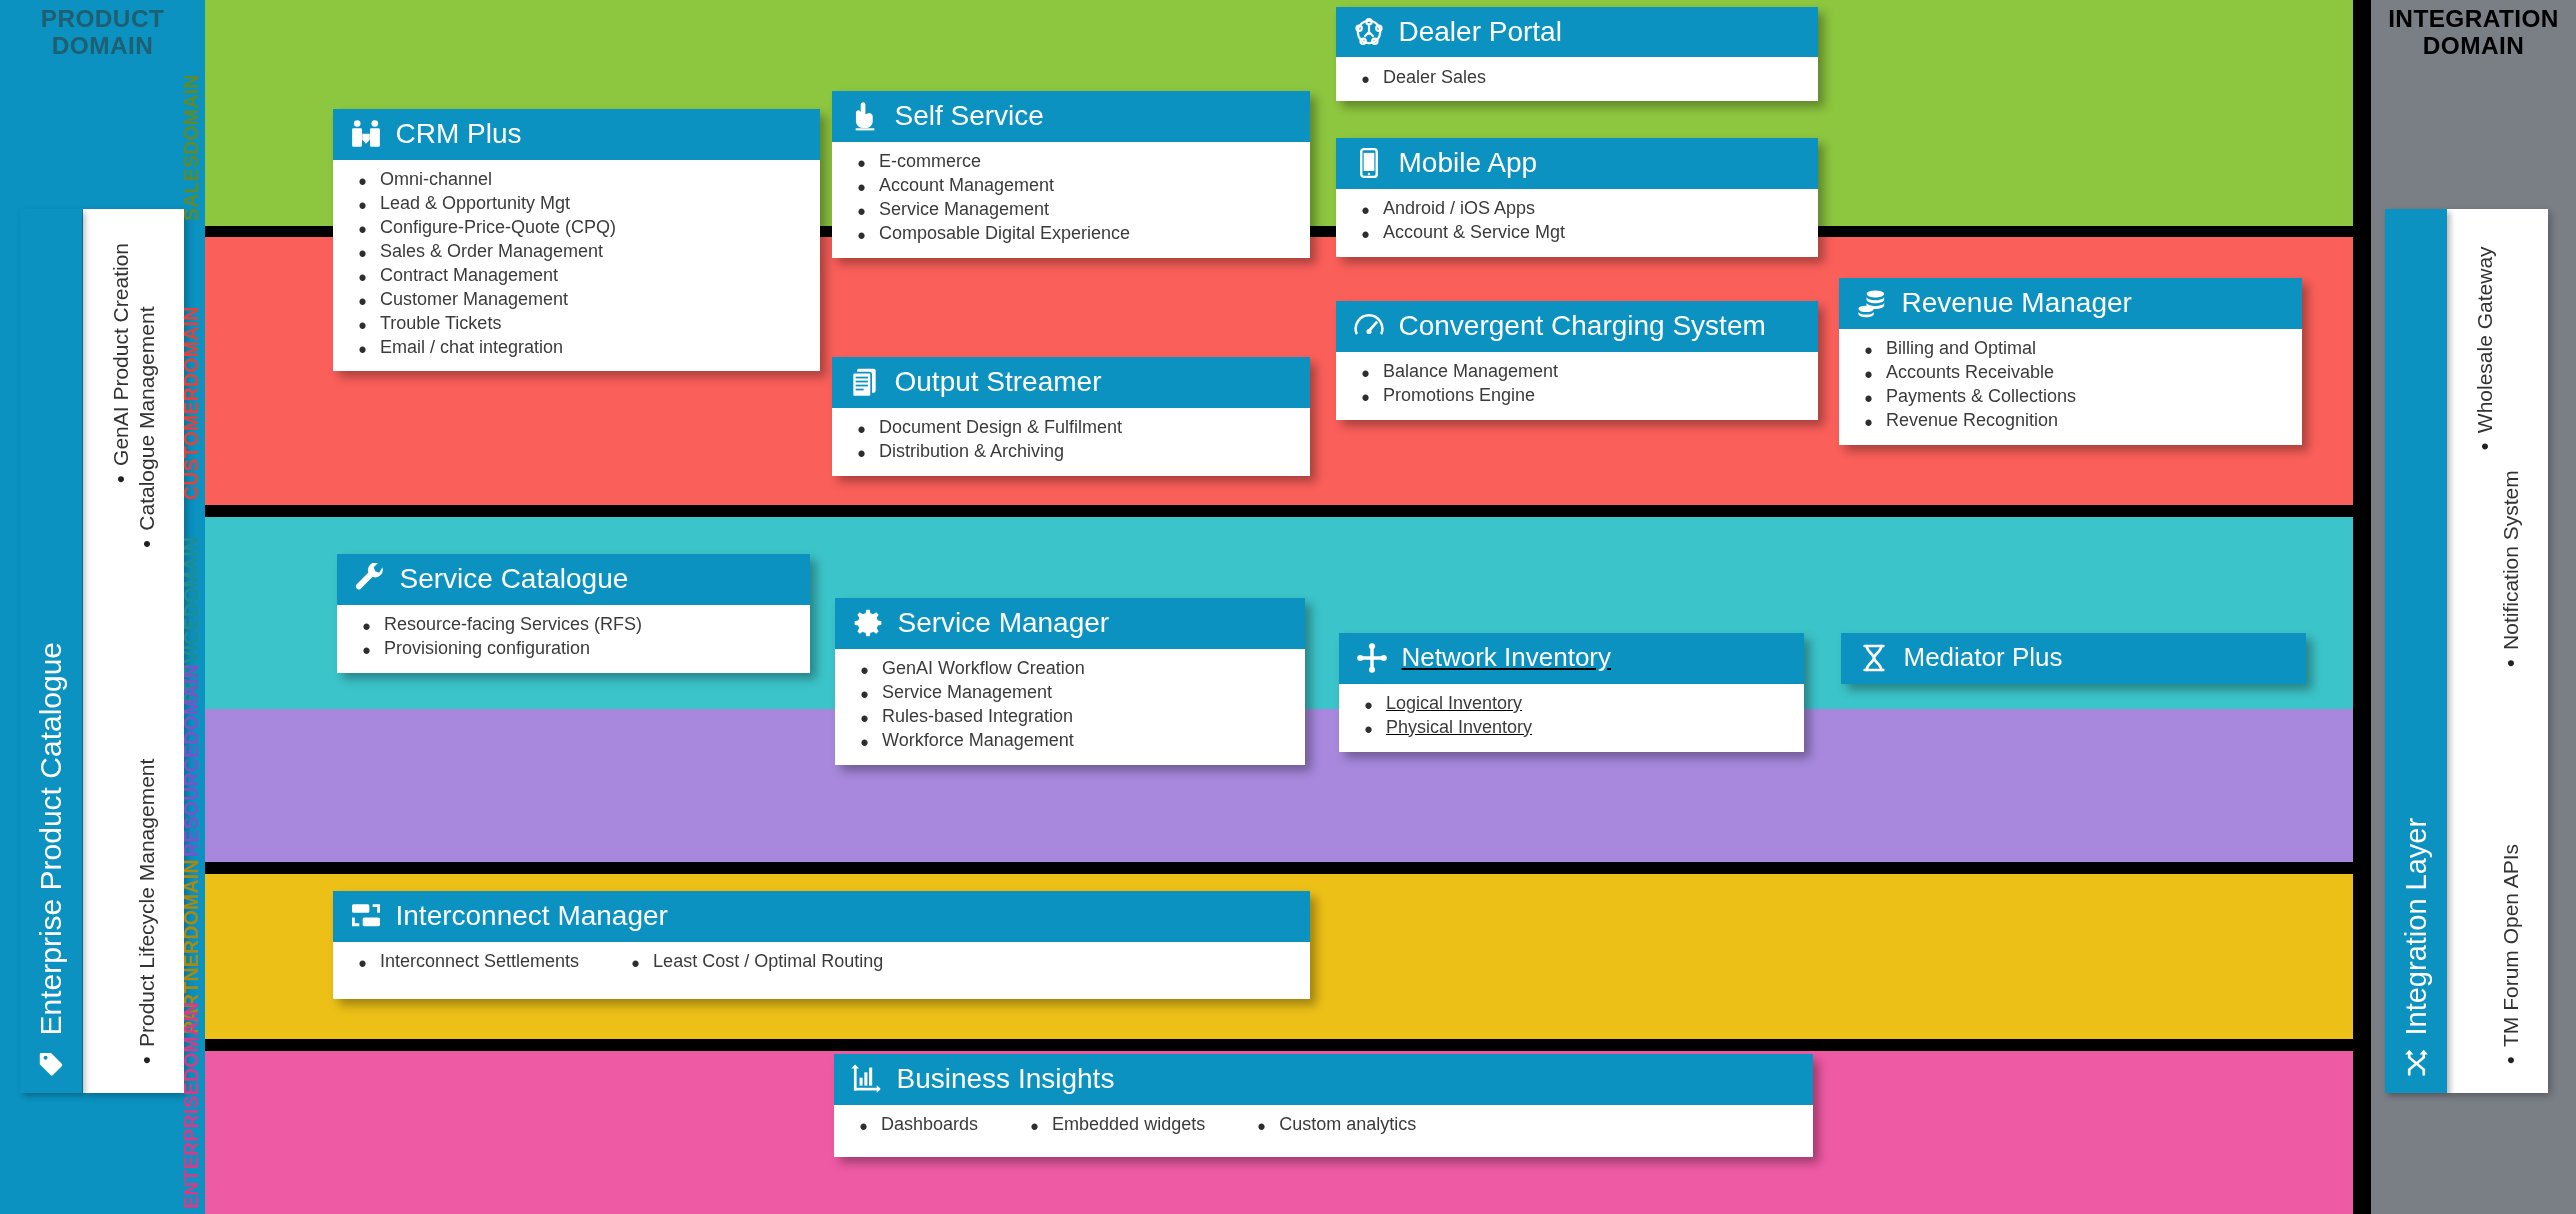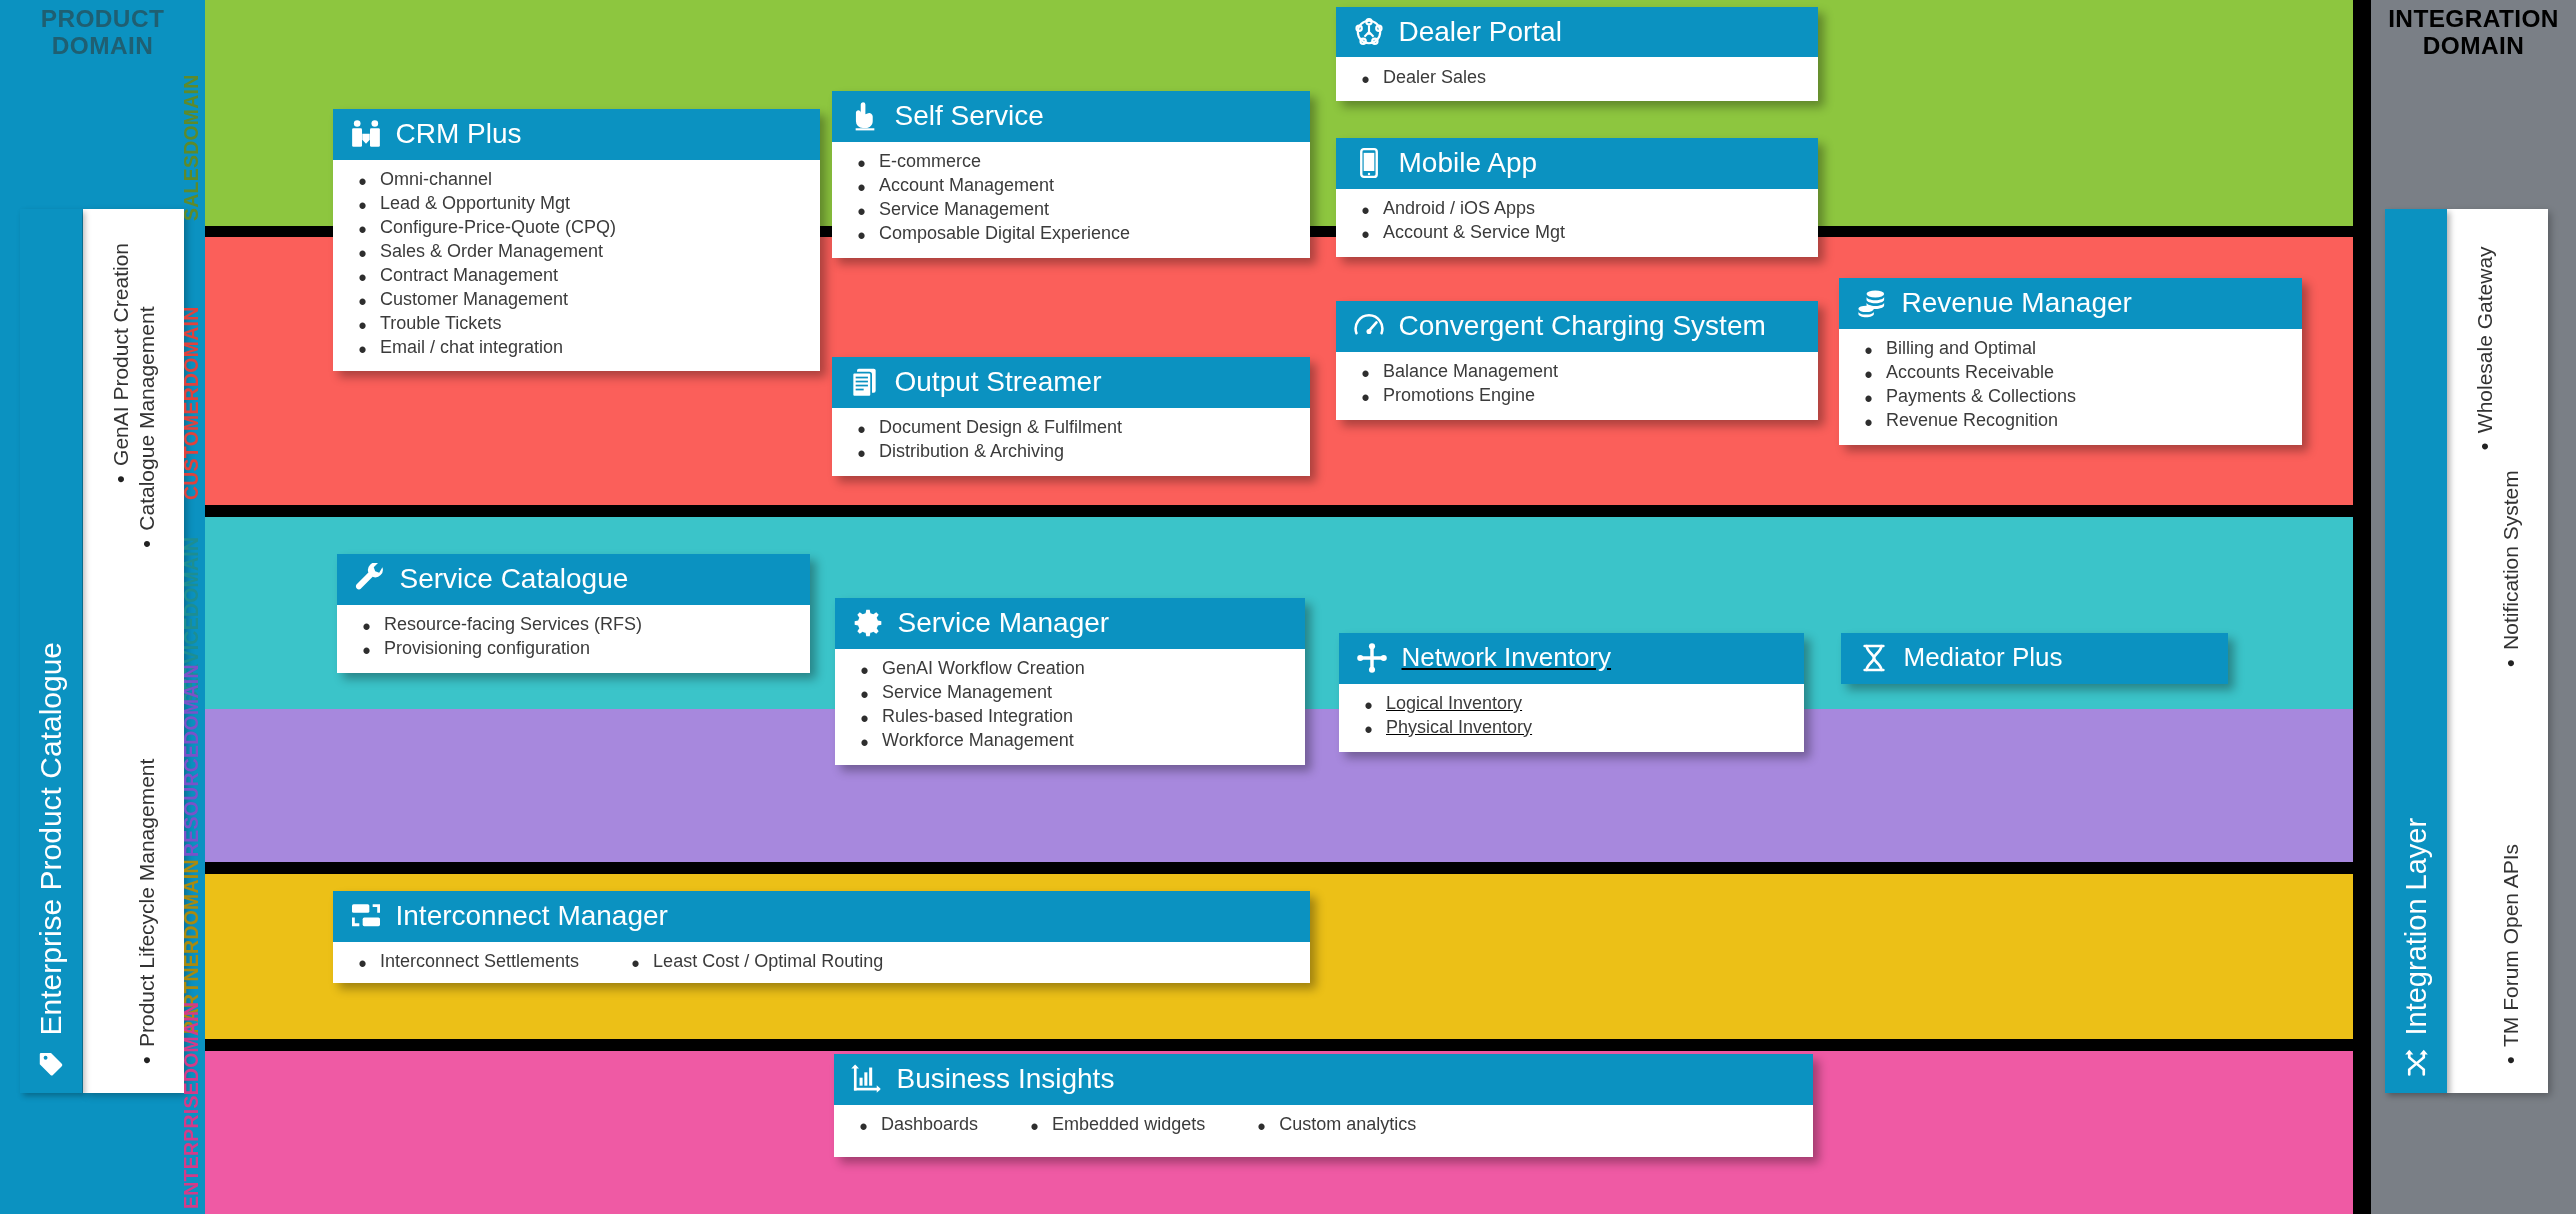--- a/index.html
+++ b/index.html
@@ -146,27 +146,27 @@
   #card-crm-plus          {left:333px;  top:109px;  width:487px;}
   #card-self-service      {left:832px;  top:91px;  width:478px;}
   #card-output-streamer   {left:832px;  top:357px;  width:478px;}
   #card-dealer-portal     {left:1336px; top:6.7px;    width:482px;}
   #card-mobile-app        {left:1336px; top:138px;  width:482px;}
   #card-convergent        {left:1336px; top:301px;  width:482px;}
   #card-revenue-manager   {left:1839px; top:278px;  width:463px;}
   #card-service-catalogue {left:337px;  top:554px;  width:473px;}
   #card-service-manager   {left:835px;  top:598px;  width:470px;}
   #card-network-inventory {left:1339px; top:633px;  width:465px;text-decoration:underline;}
-  #card-mediator-plus     {left:1841px; top:633px;  width:387px;}
+  #card-mediator-plus     {left:1841px; top:633px;  width:465px;}
   #card-interconnect      {left:333px;  top:891px; width:977px;}
   #card-business-insights {left:834px;  top:1054px; width:979px;}
 
   #card-interconnect .head .title,
   #card-business-insights .head .title{font-size:28px;}
-  #card-interconnect .body{padding-bottom:9px;}
+  #card-interconnect .body{padding-bottom:25px;}
   #card-business-insights .body{padding-bottom:20px;}
   #card-network-inventory .head .title,
   #card-mediator-plus .head .title{font-size:26px;}
 </style>
 </head>
 <body>
 
 <div id="product-domain">
   <div class="domain-caption">
     <div>PRODUCT</div>

